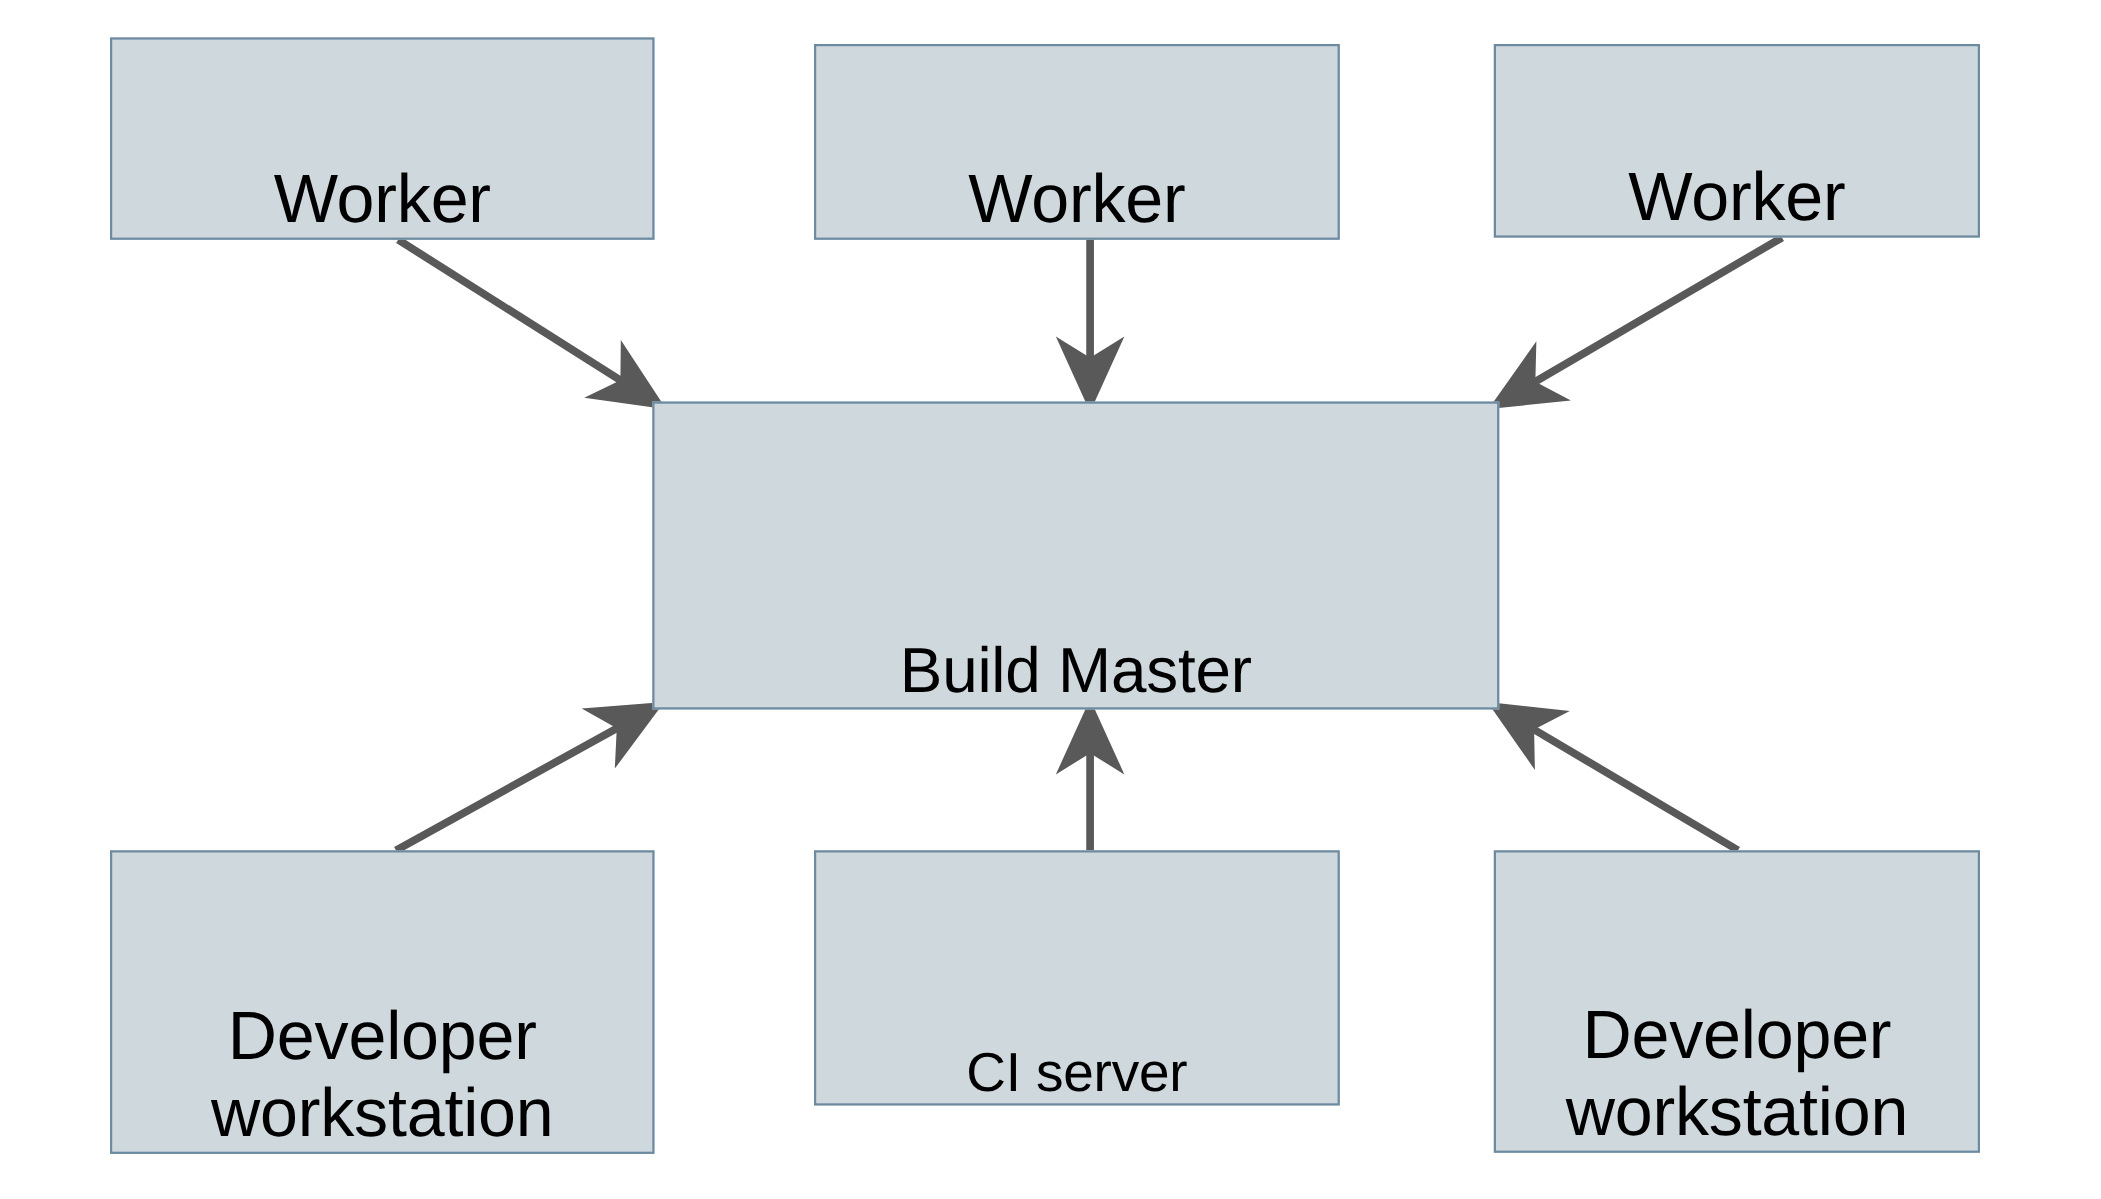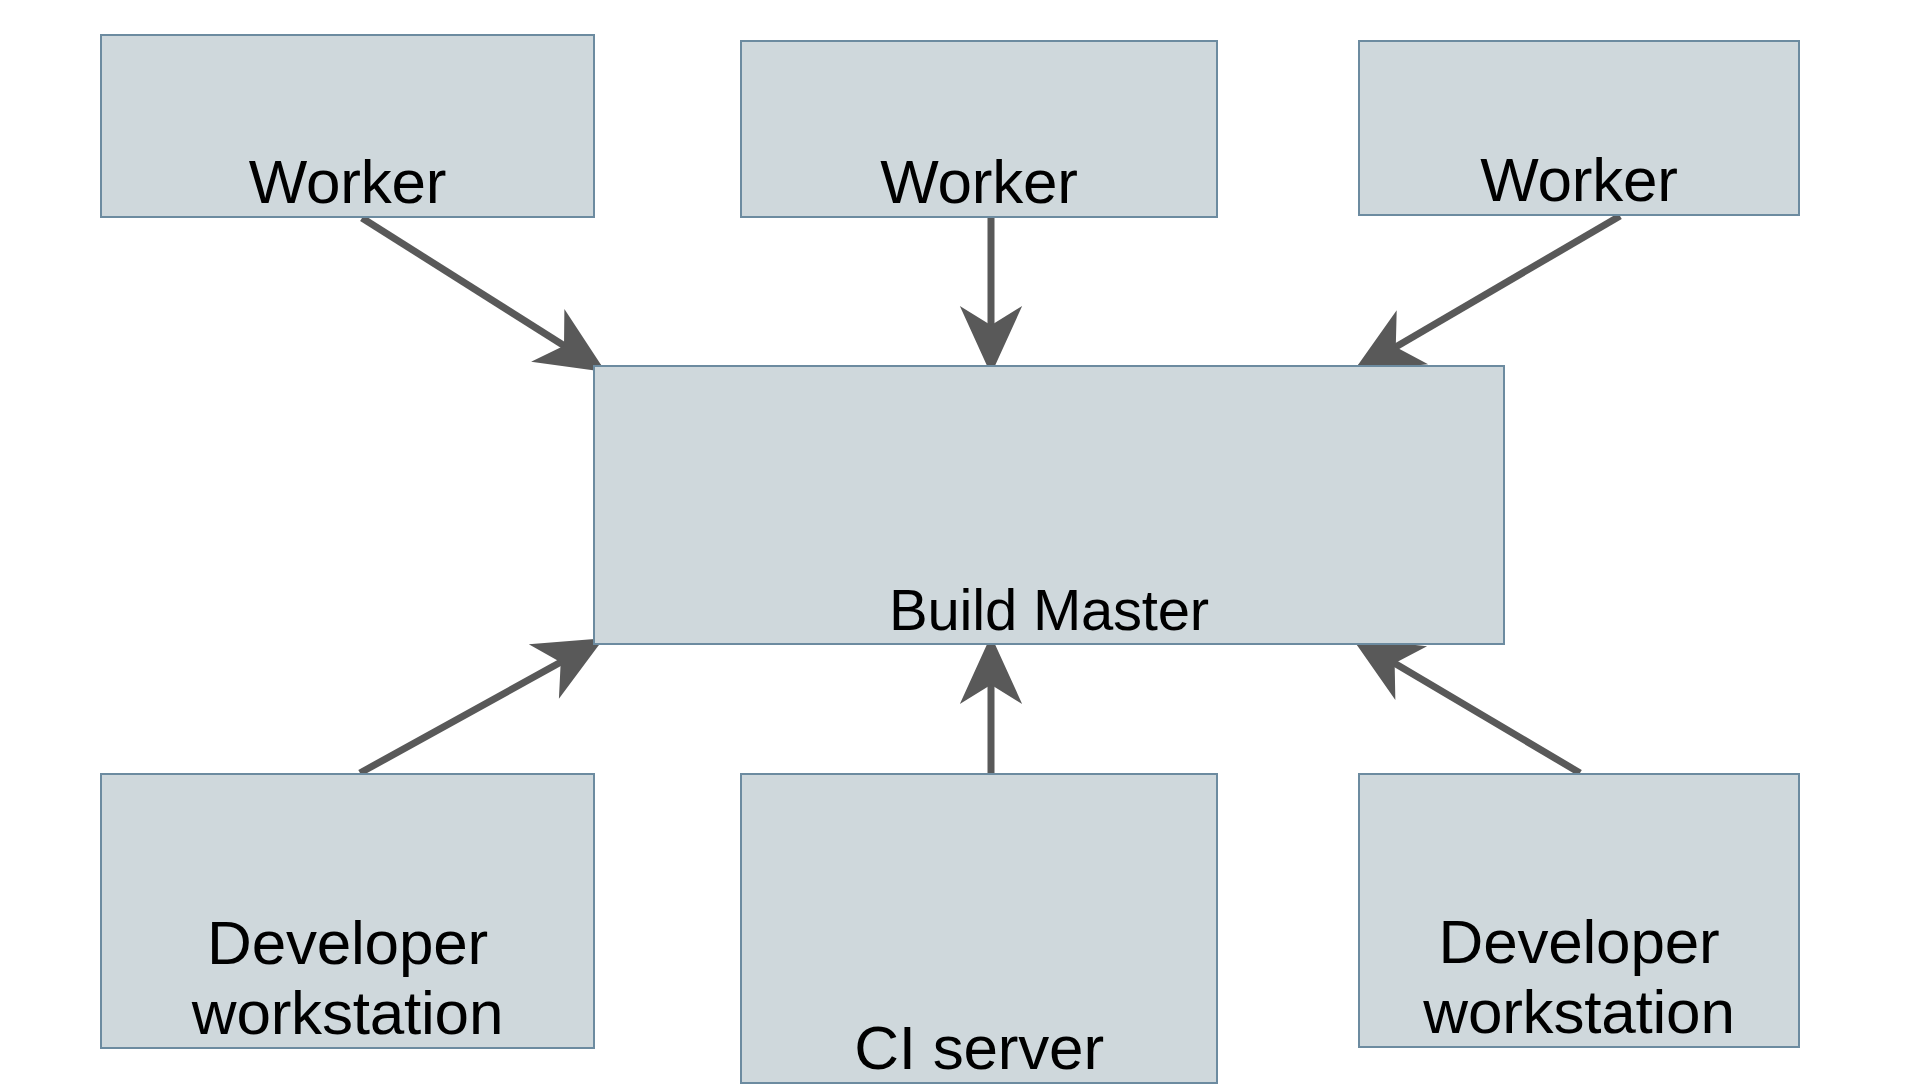--- a/index.html
+++ b/index.html
@@ -46,23 +46,23 @@
     width: 100%;
     padding: 0 6px;
     box-sizing: border-box;
     white-space: pre-line;
   }
 
   
   #node-worker-left     { left: 100px;  top: 34px;  width: 495px; height: 184px; font-size: 62px; }
   #node-worker-center   { left: 740px;  top: 40px;  width: 478px; height: 178px; font-size: 62px; }
   #node-worker-right    { left: 1358px; top: 40px;  width: 442px; height: 176px; font-size: 62px; }
-  #node-build-master    { left: 593px;  top: 365px; width: 912px; height: 280px; font-size: 58px; }
+  #node-build-master    { left: 593px;  top: 365px; width: 770px; height: 280px; font-size: 58px; }
   #node-dev-left        { left: 100px;  top: 773px; width: 495px; height: 276px; font-size: 62px; }
-  #node-ci-server       { left: 740px;  top: 773px; width: 478px; height: 311px; font-size: 62px; }
+  #node-ci-server       { left: 740px;  top: 773px; width: 478px; height: 232px; font-size: 50px; }
   #node-dev-right       { left: 1358px; top: 773px; width: 442px; height: 275px; font-size: 62px; }
 </style>
 </head>
 <body>
 
 <div id="canvas">
 
   <svg id="edge-layer" viewBox="0 0 1910 1090" width="1910" height="1090" xmlns="http://www.w3.org/2000/svg">
     <defs>
 

